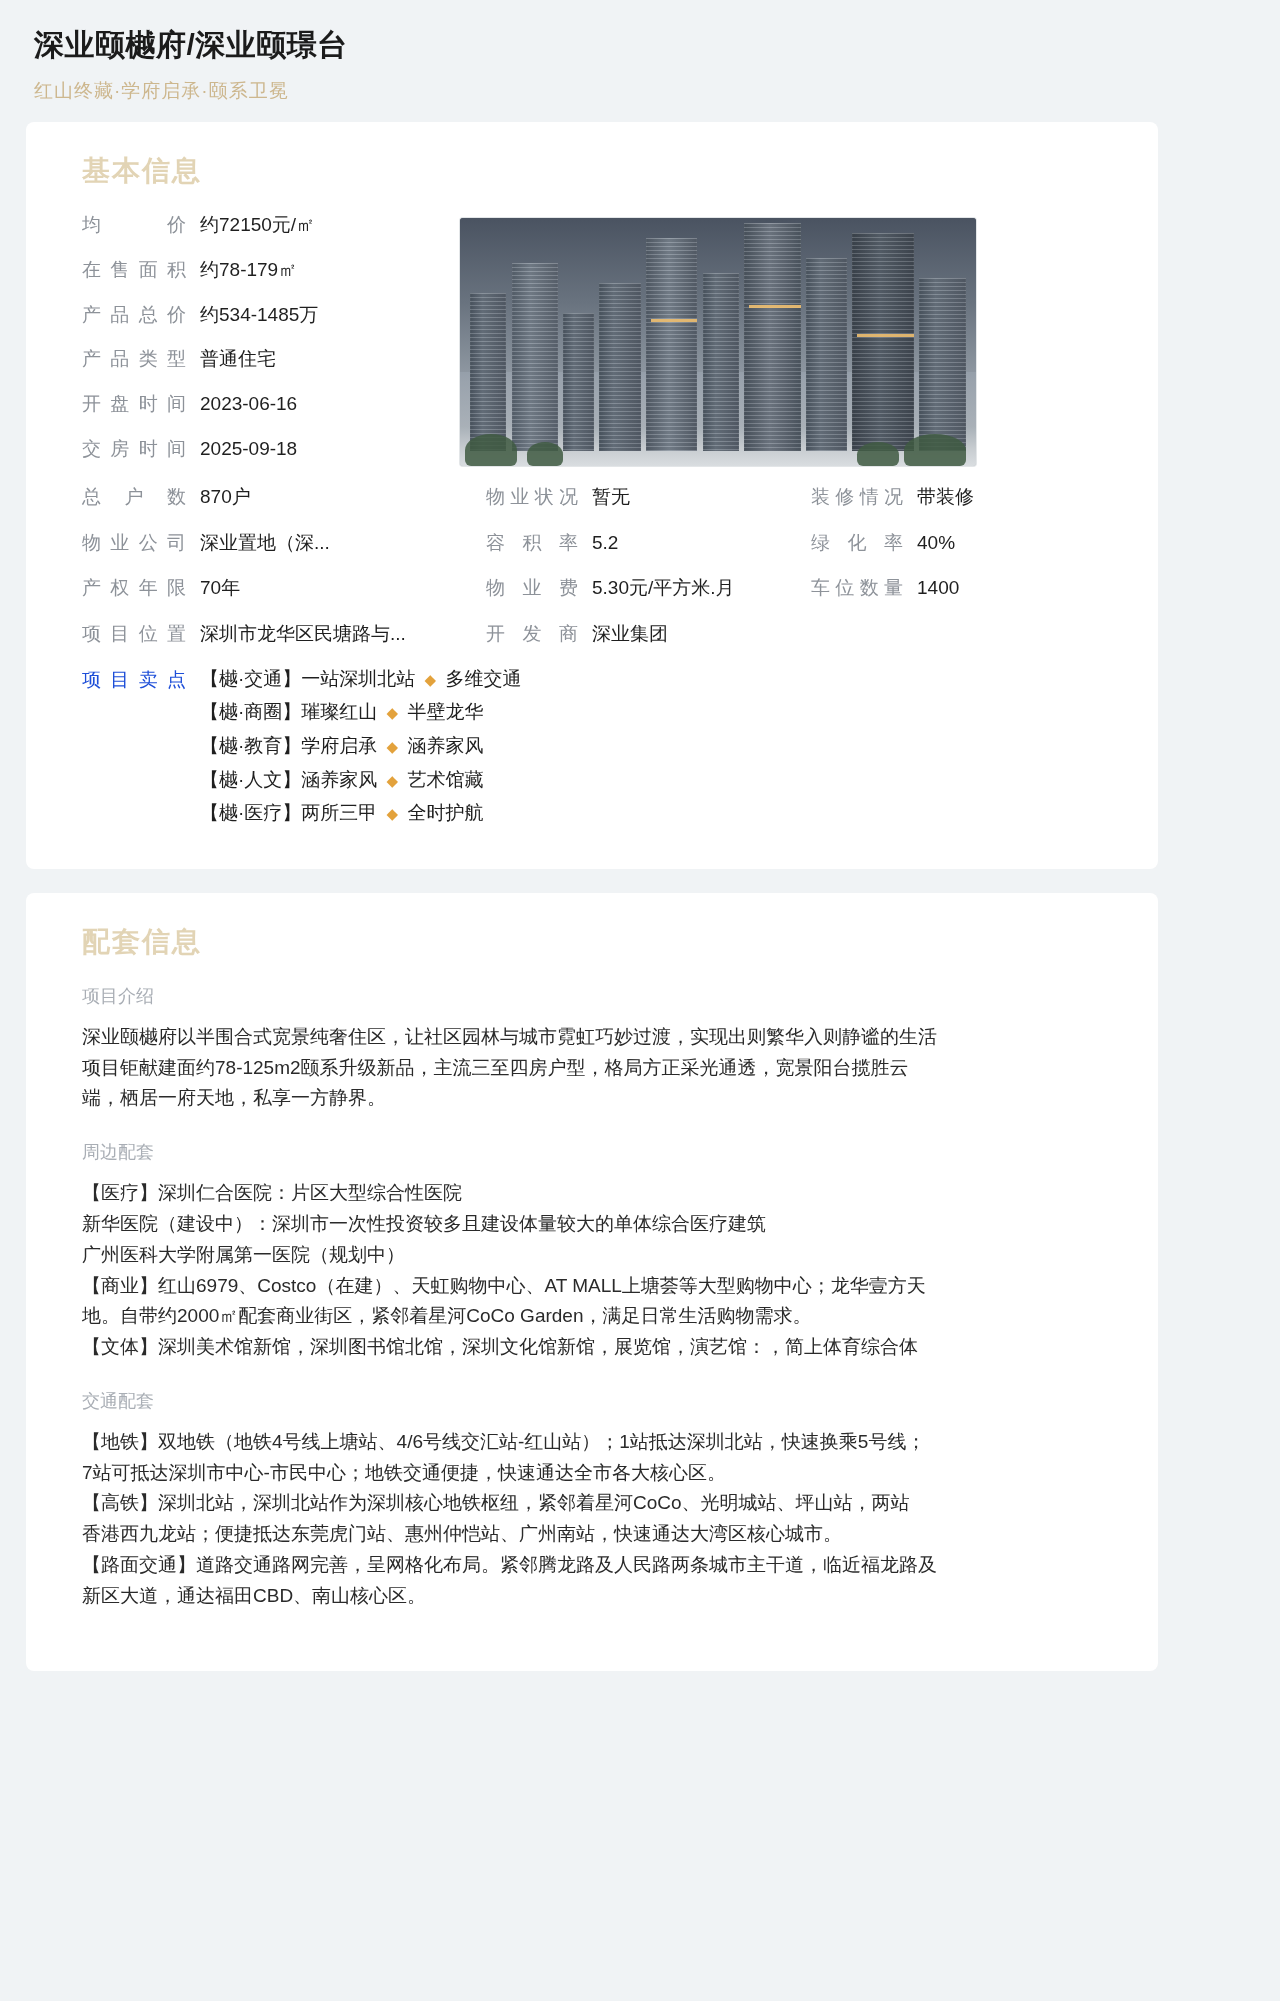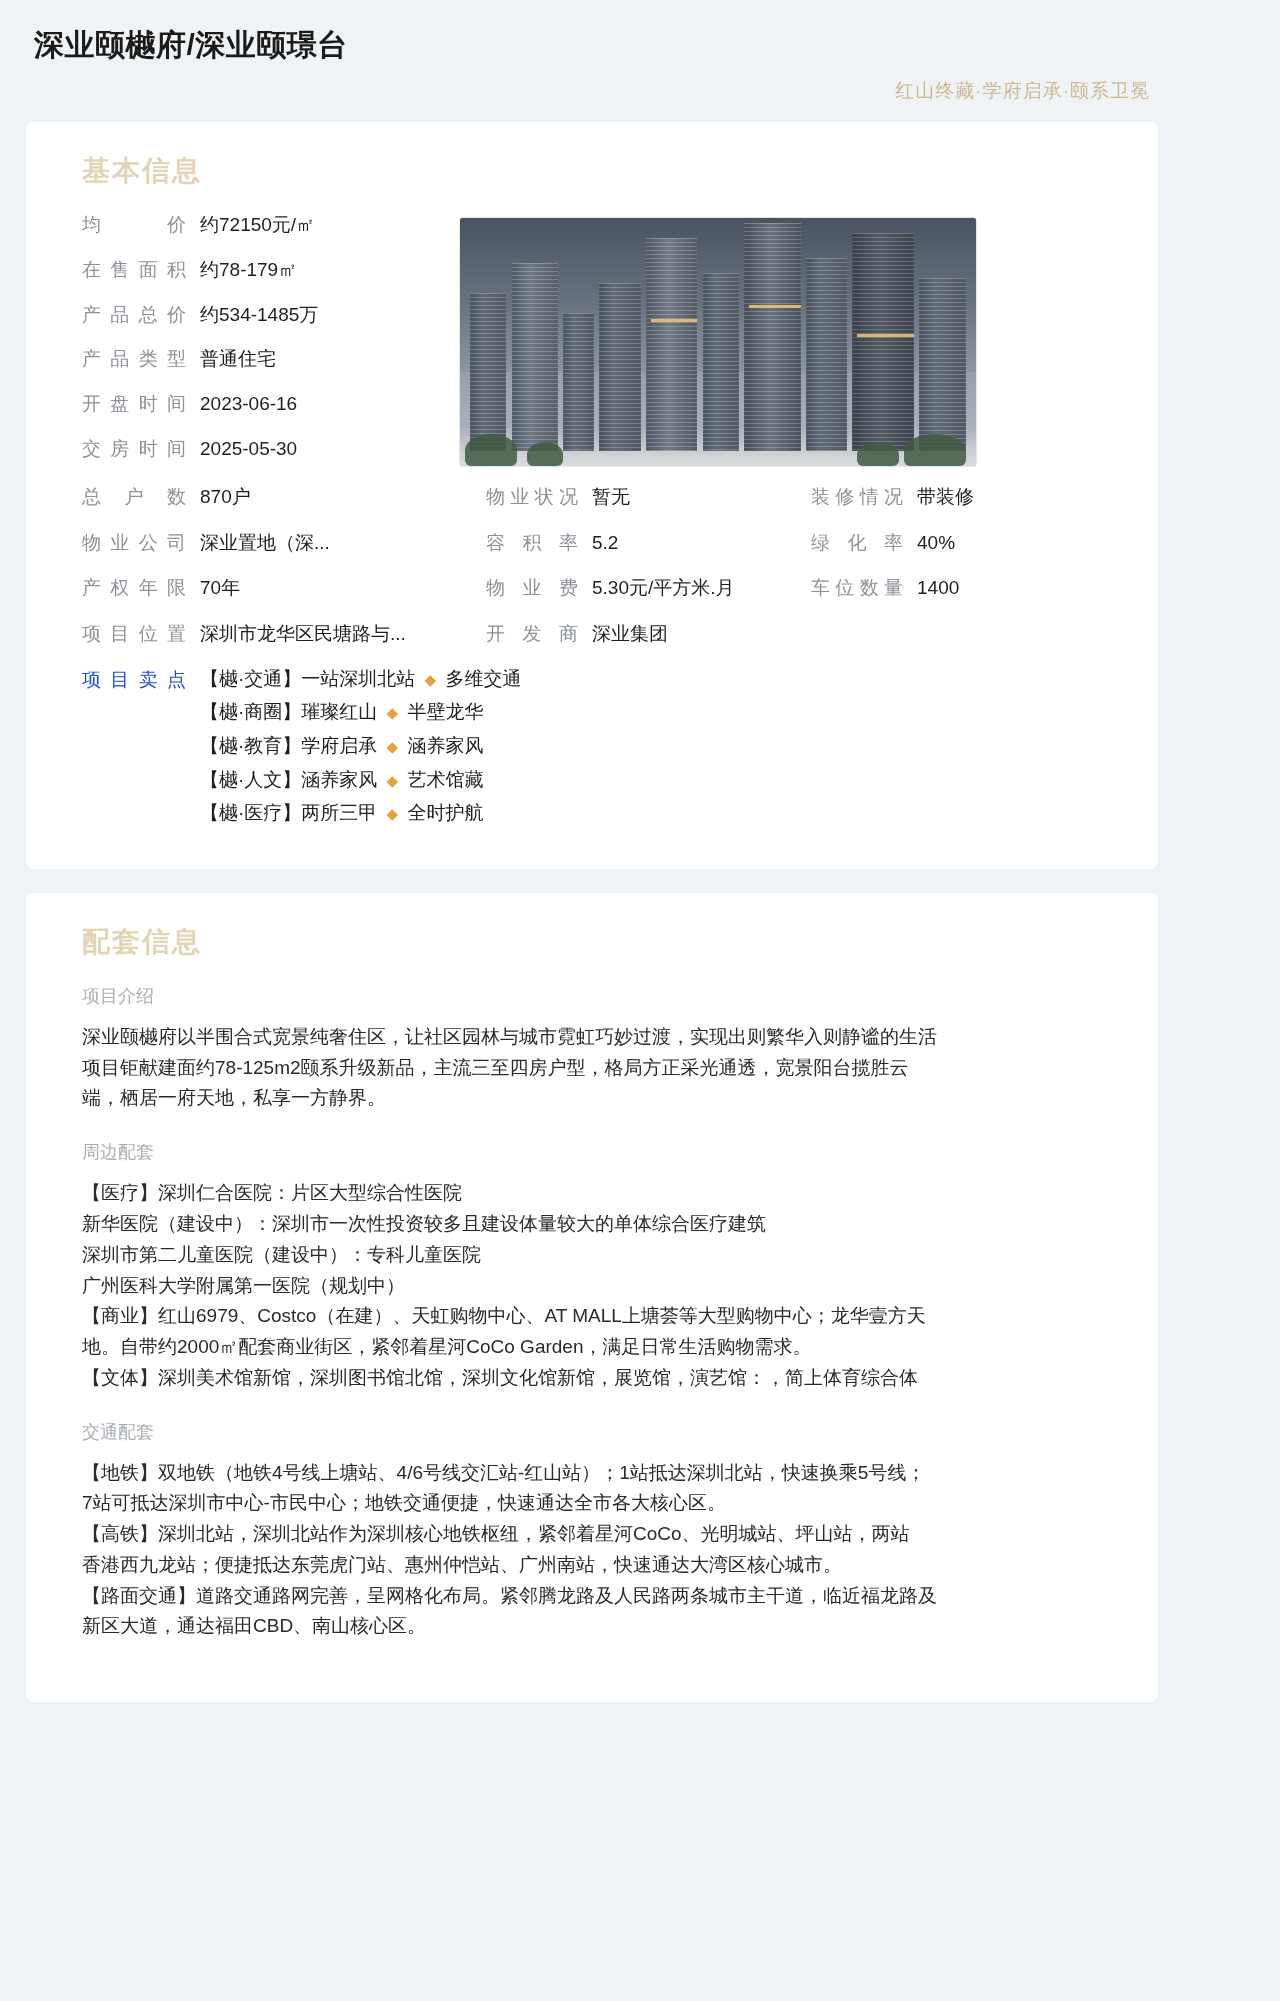--- a/index.html
+++ b/index.html
@@ -28,21 +28,20 @@
     font-weight: bold;
     color: #1b1b1b;
     letter-spacing: 0.5px;
     line-height: 1.25;
   }
   .header-subtitle {
     margin-top: 14px;
     font-size: 19px;
     color: #cdb78e;
     letter-spacing: 1px;
-    text-align: right;
   }
 
   
   .card {
     background: #ffffff;
     margin: 0 26px 24px 26px;
     border-radius: 8px;
     box-sizing: border-box;
     padding: 34px 34px 34px 34px;
   }
@@ -248,21 +247,21 @@
         <div class="spec-row">
           <div class="spec-label">产品类型</div>
           <div class="spec-value">普通住宅</div>
         </div>
         <div class="spec-row">
           <div class="spec-label">开盘时间</div>
           <div class="spec-value">2023-06-16</div>
         </div>
         <div class="spec-row">
           <div class="spec-label">交房时间</div>
-          <div class="spec-value">2025-05-30</div>
+          <div class="spec-value">2025-09-18</div>
         </div>
       </div>
 
       <div class="hero-wrap">
         <div class="hero">
           <div class="sky"></div>
           <div class="podium"></div>
           <div class="tower t1"></div>
           <div class="tower t2"></div>
           <div class="tower t3"></div>
@@ -378,21 +377,20 @@
     <div class="para">
       <span class="para-line">深业颐樾府以半围合式宽景纯奢住区，让社区园林与城市霓虹巧妙过渡，实现出则繁华入则静谧的生活</span>
       <span class="para-line">项目钜献建面约78-125m2颐系升级新品，主流三至四房户型，格局方正采光通透，宽景阳台揽胜云</span>
       <span class="para-line">端，栖居一府天地，私享一方静界。</span>
     </div>
 
     <div class="sub-label">周边配套</div>
     <div class="para">
       <span class="para-line">【医疗】深圳仁合医院：片区大型综合性医院</span>
       <span class="para-line">新华医院（建设中）：深圳市一次性投资较多且建设体量较大的单体综合医疗建筑</span>
-      <span class="para-line">深圳市第二儿童医院（建设中）：专科儿童医院</span>
       <span class="para-line">广州医科大学附属第一医院（规划中）</span>
       <span class="para-line">【商业】红山6979、Costco（在建）、天虹购物中心、AT MALL上塘荟等大型购物中心；龙华壹方天</span>
       <span class="para-line">地。自带约2000㎡配套商业街区，紧邻着星河CoCo Garden，满足日常生活购物需求。</span>
       <span class="para-line">【文体】深圳美术馆新馆，深圳图书馆北馆，深圳文化馆新馆，展览馆，演艺馆：，简上体育综合体</span>
     </div>
 
     <div class="sub-label">交通配套</div>
     <div class="para">
       <span class="para-line">【地铁】双地铁（地铁4号线上塘站、4/6号线交汇站-红山站）；1站抵达深圳北站，快速换乘5号线；</span>
       <span class="para-line">7站可抵达深圳市中心-市民中心；地铁交通便捷，快速通达全市各大核心区。</span>

